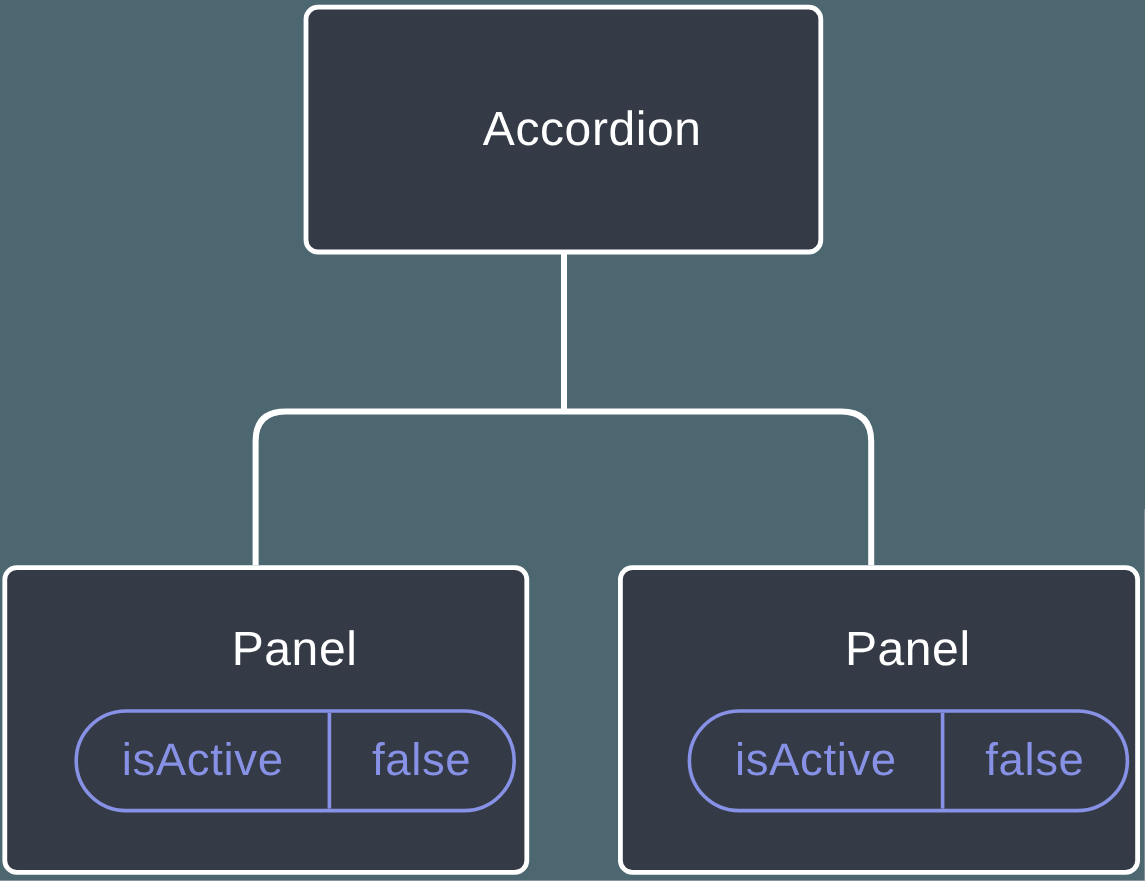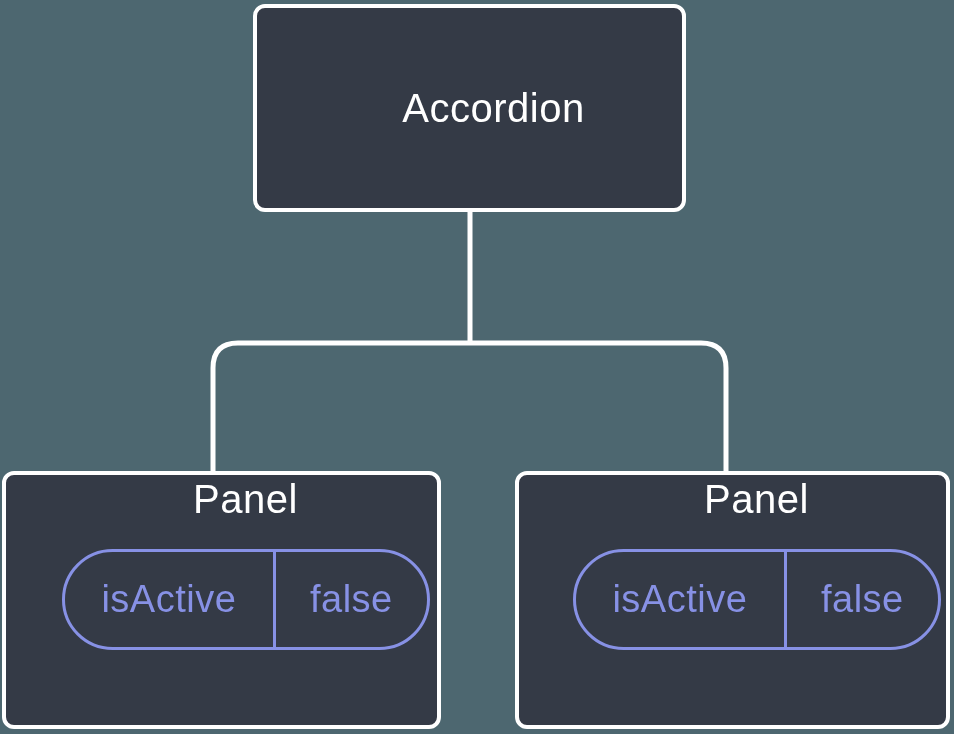--- a/index.html
+++ b/index.html
@@ -57,24 +57,25 @@
   }
   .node-label {
     color: var(--label-text);
     font-size: 40px;
     font-weight: 500;
     line-height: 48px;
     letter-spacing: 0.5px;
   }
   .node-panel-1 .node-label,
   .node-panel-2 .node-label {
+    margin-top: 42px;
   }
   .state-pill {
     margin-top: 26px;
-    width: 368px; height: 101px;
+    width: 368px; height: 86px;
     border: 3px solid var(--state-accent);
     border-radius: 51px;
     display: flex;
     align-items: stretch;
     overflow: hidden;
   }
   .state-cell {
     display: flex;
     align-items: center;
     justify-content: center;

